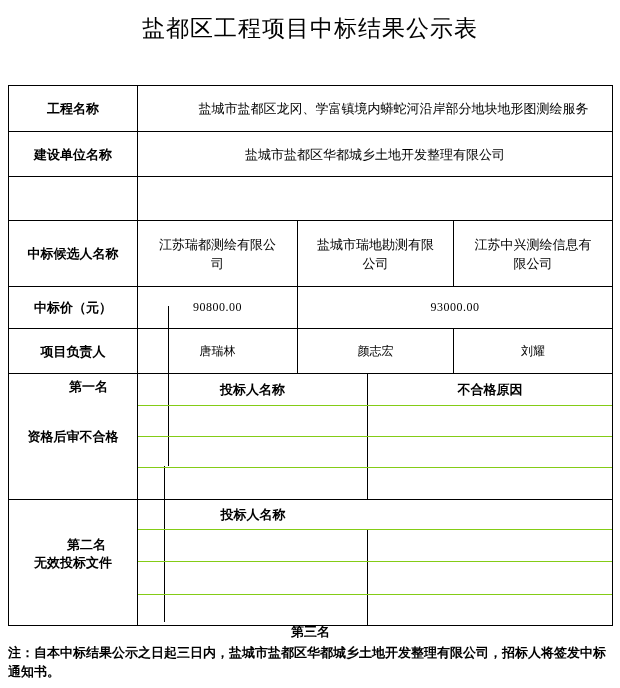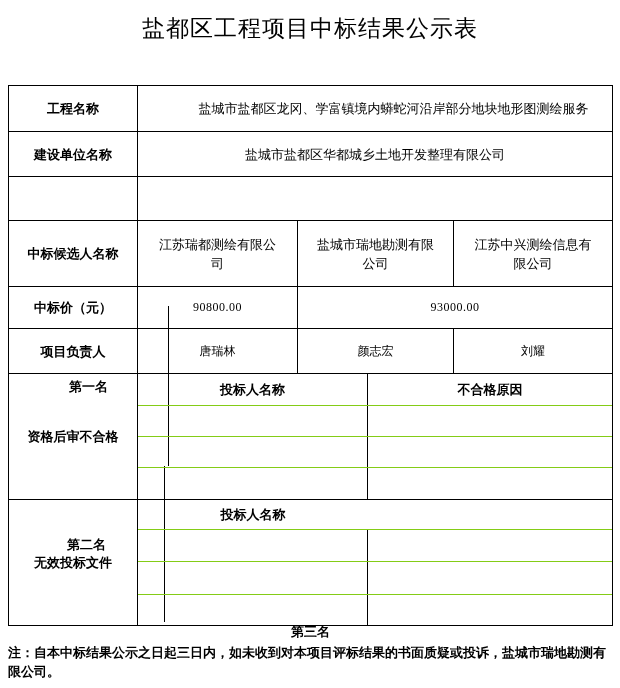--- a/index.html
+++ b/index.html
@@ -180,15 +180,15 @@
         </div>
         <div class="subrow sh-d">
           <div class="cell sub1"></div>
           <div class="cell sub2"></div>
         </div>
       </div>
     </div>
 
   </div>
 
-  <div class="doc-note">注：自本中标结果公示之日起三日内，如未收到对本项目评标结果的书面质疑或投诉，盐城市瑞地勘测有限公司。</div>
+  <div class="doc-note">注：自本中标结果公示之日起三日内，盐城市盐都区华都城乡土地开发整理有限公司，招标人将签发中标通知书。</div>
 
 </div>
 
 </body></html>

